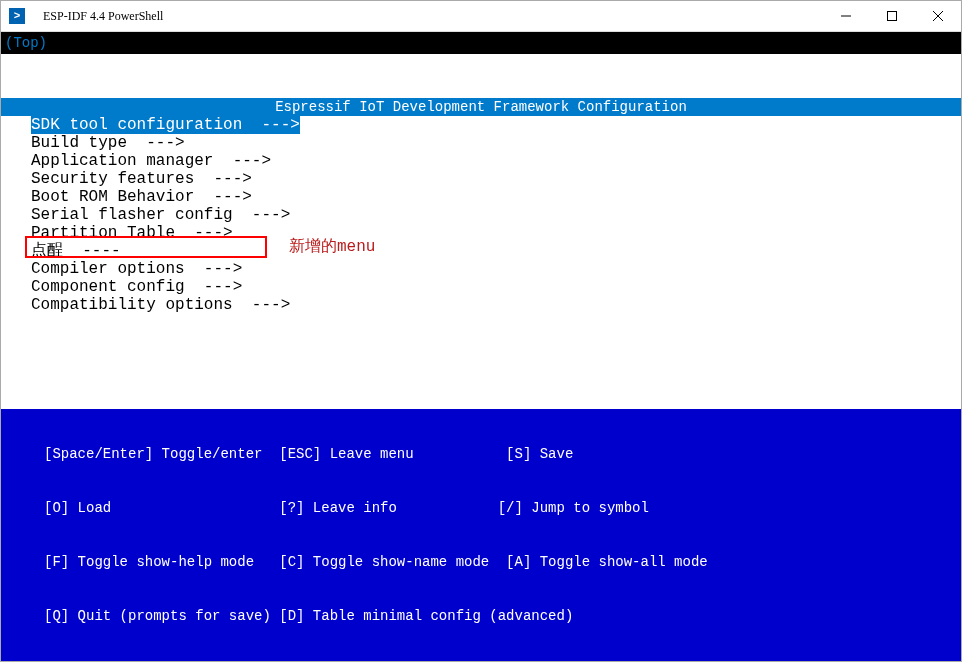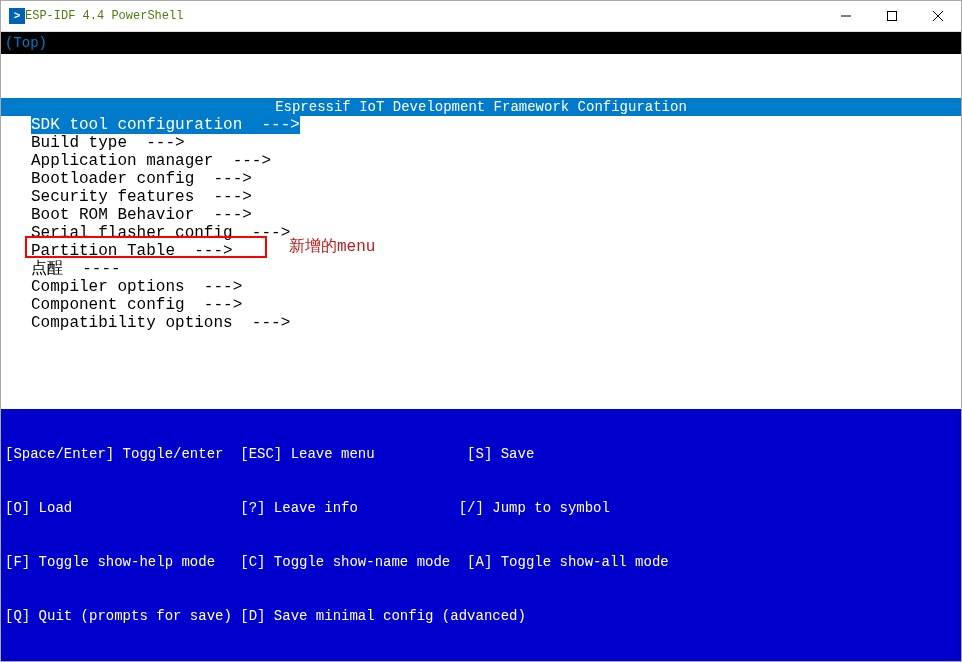--- a/index.html
+++ b/index.html
@@ -40,24 +40,24 @@
       justify-content: center;
     }
     .titlebar-icon::after {
       content: '>';
       color: #fff;
       font-size: 11px;
       font-weight: bold;
       line-height: 1;
     }
     .titlebar-title {
-      margin-left: 0;
-      font-family: Liberation Mono, monospace;
+      margin-left: 18px;
+      font-family: Liberation Serif, serif;
       font-size: 12px;
-      color: #4d7c0f;
+      color: #000000;
       flex: 1;
     }
     .titlebar-controls {
       display: flex;
     }
     .titlebar-btn {
       width: 46px;
       height: 30px;
       display: flex;
       align-items: center;
@@ -164,34 +164,33 @@
   </div>
 
   <div class="terminal">
     <div class="top-line">(Top)</div>
     <div class="header-bar">Espressif IoT Development Framework Configuration</div>
 
     <div class="menu-area">
       <div class="menu-item selected">SDK tool configuration  ---&gt;</div><br>
       <div class="menu-item">Build type  ---&gt;</div>
       <div class="menu-item">Application manager  ---&gt;</div>
-      <div class="menu-item">Bootloader config  ---&gt;</div>
       <div class="menu-item">Security features  ---&gt;</div>
       <div class="menu-item">Boot ROM Behavior  ---&gt;</div>
       <div class="menu-item">Serial flasher config  ---&gt;</div>
       <div class="menu-item">Partition Table  ---&gt;</div>
       <div class="menu-item">点酲  ----</div>
       <div class="menu-item">Compiler options  ---&gt;</div>
       <div class="menu-item">Component config  ---&gt;</div>
       <div class="menu-item">Compatibility options  ---&gt;</div>
     </div>
 
     <div class="annotation-box"></div>
     <div class="annotation-text">新增的menu</div>
 
-    <div class="bottom-bar" style="position:absolute;bottom:0;left:0;right:0;">
+    <div class="bottom-bar" style="position:absolute;bottom:0;left:0;right:0;padding-left:39px;">
       <div class="bottom-line">[Space/Enter] Toggle/enter  [ESC] Leave menu           [S] Save</div>
       <div class="bottom-line">[O] Load                    [?] Leave info            [/] Jump to symbol</div>
       <div class="bottom-line">[F] Toggle show-help mode   [C] Toggle show-name mode  [A] Toggle show-all mode</div>
-      <div class="bottom-line">[Q] Quit (prompts for save) [D] Save minimal config (advanced)</div>
+      <div class="bottom-line">[Q] Quit (prompts for save) [D] Table minimal config (advanced)</div>
     </div>
   </div>
 </div>
 
 </body></html>

